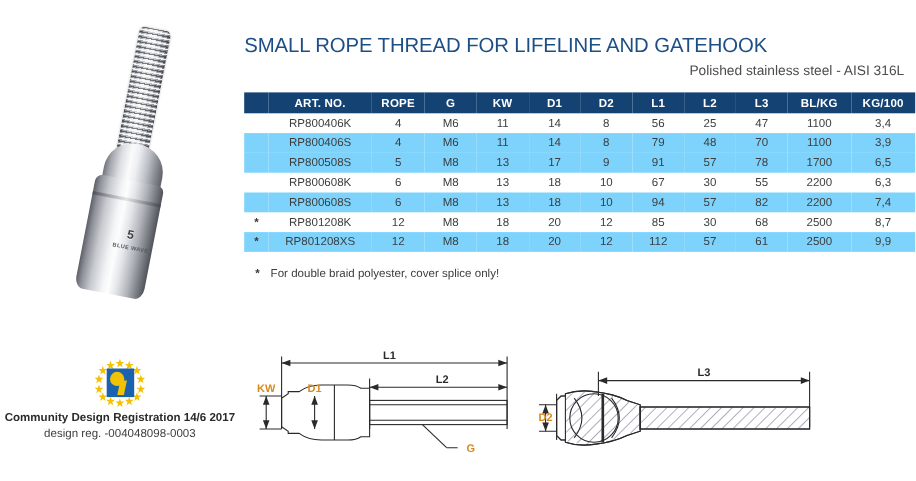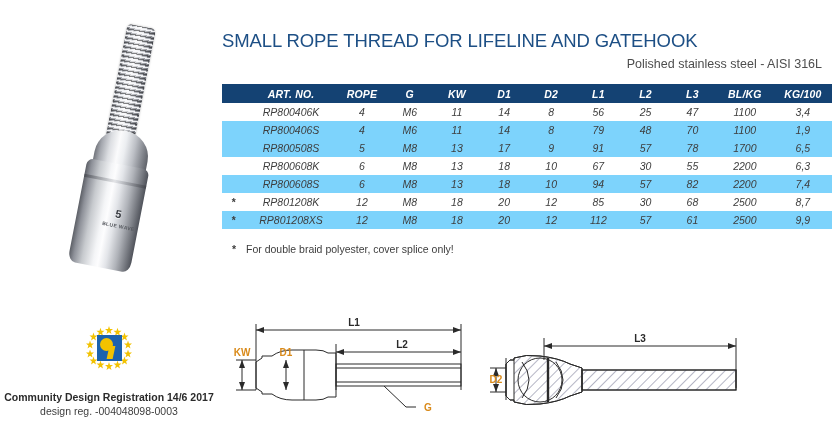--- a/index.html
+++ b/index.html
@@ -134,21 +134,20 @@
   }
 
   
   #spec-table {
     position: absolute;
     left: 222px;
     top: 84px;
     width: 610px;
     border-collapse: collapse;
     font-size: 10.5px;
-    font-style: italic;
   }
   #spec-table thead th {
     background: #144273;
     color: #ffffff;
     font-weight: bold;
     font-size: 10.5px;
     height: 19px;
     padding: 0;
     text-align: center;
     letter-spacing: 0.2px;
@@ -224,21 +223,21 @@
     top: 20px;
     width: 6px;
     height: 13px;
     background: #f2c200;
     transform: skewX(-12deg);
   }
   #design-line1 {
     font-size: 10.5px;
     font-weight: bold;
     color: #2b2b2b;
-    margin-top: 20px;
+    margin-top: 3px;
     line-height: 14px;
   }
   #design-line2 {
     font-size: 10.5px;
     color: #3d3d3d;
     line-height: 14px;
   }
 
   
   #drawing-left {
@@ -322,21 +321,21 @@
       <td>RP800406S</td>
       <td>4</td>
       <td>M6</td>
       <td>11</td>
       <td>14</td>
       <td>8</td>
       <td>79</td>
       <td>48</td>
       <td>70</td>
       <td>1100</td>
-      <td>1,9</td>
+      <td>3,9</td>
     </tr>
     <tr class="alt">
       <td class="flag-cell"></td>
       <td>RP800508S</td>
       <td>5</td>
       <td>M8</td>
       <td>13</td>
       <td>17</td>
       <td>9</td>
       <td>91</td>

